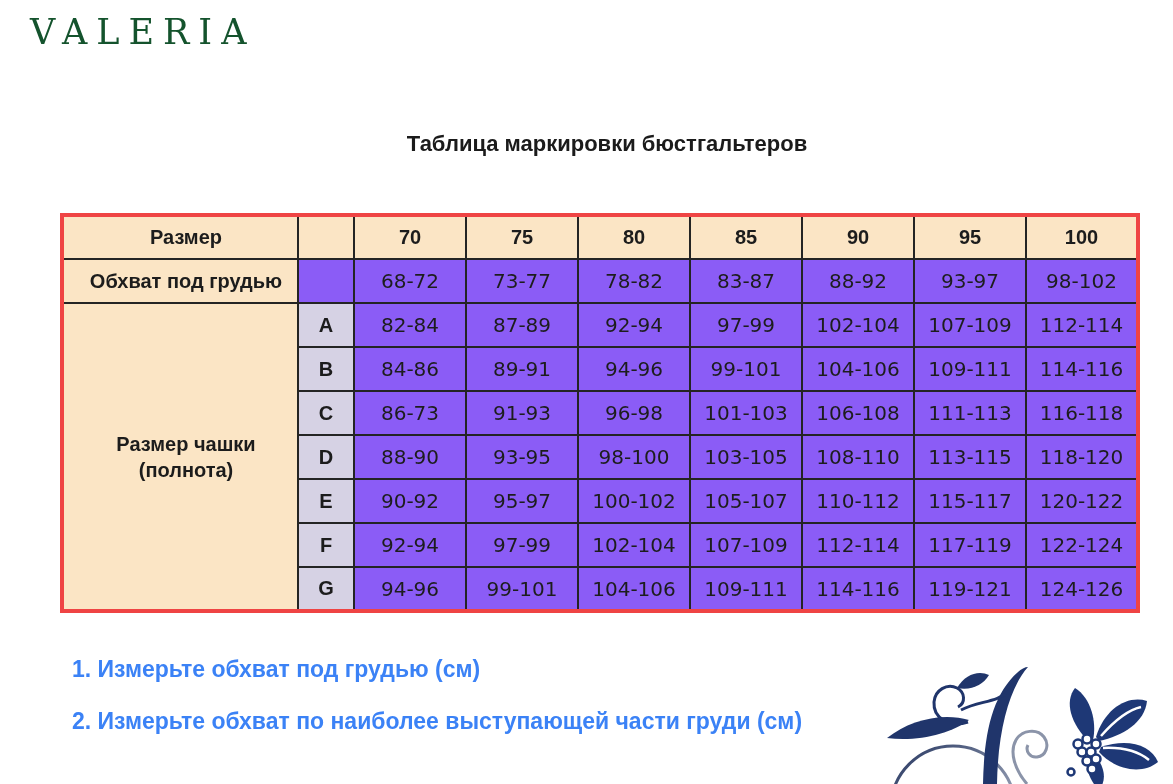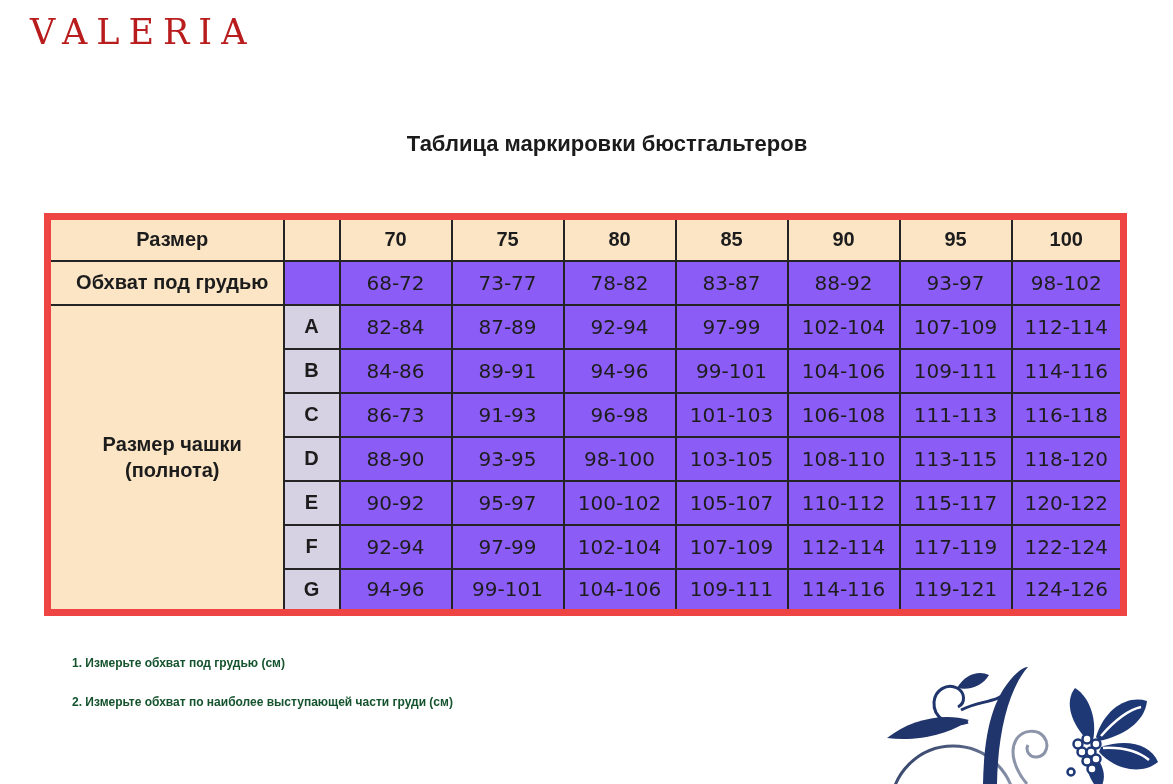--- a/index.html
+++ b/index.html
@@ -3,30 +3,30 @@
 <meta charset="utf-8">
 <style>
   html,body{margin:0;padding:0;}
   body{
     width:1173px;height:784px;position:relative;overflow:hidden;
     background:#ffffff;font-family:"Liberation Sans",sans-serif;color:#1c1c1c;
   }
   .logo{
     position:absolute;left:30px;top:12px;
     font-family:"DejaVu Serif",serif;font-size:35px;font-weight:400;
-    letter-spacing:9px;color:#b91c1c;
+    letter-spacing:9px;color:#14532d;
   }
   .title{
     position:absolute;left:62px;top:131px;width:1090px;text-align:center;
     font-size:22px;line-height:25px;font-weight:bold;color:#1b1b1b;
   }
   table.size-table{
-    position:absolute;left:44px;top:213px;width:1078px;
+    position:absolute;left:60px;top:213px;width:1078px;
     border-collapse:collapse;table-layout:fixed;
-    border:7px solid #ef4444;
+    border:4px solid #ef4444;
   }
   .size-table td{
     border:2px solid #242424;height:44px;box-sizing:border-box;
     text-align:center;vertical-align:middle;overflow:hidden;
   }
   .peach{background:#fbe5c5;}
   .lav{background:#d6d2e4;}
   .label{
     text-align:left;padding-left:12px;font-weight:bold;font-size:20px;
   }
@@ -34,21 +34,21 @@
   .letter{font-weight:bold;font-size:20px;}
   .num{
     font-family:"DejaVu Sans",sans-serif;font-size:20px;font-weight:400;
     color:#1d1d1d;background:#8b5cf6;
   }
   .cup-label{
     text-align:left;padding-left:12px;font-weight:bold;font-size:20px;
     line-height:26px;
   }
   .notes{position:absolute;left:72px;top:656px;}
-  .note{font-size:12px;font-weight:bold;color:#14532d;margin-bottom:25px;}
+  .note{font-size:23px;font-weight:bold;color:#3b82f6;margin-bottom:25px;}
   .ornament{position:absolute;left:865px;top:648px;width:300px;height:136px;}
 </style>
 </head>
 <body>
 
 <div class="logo">VALERIA</div>
 
 <div class="title">Таблица маркировки бюстгальтеров</div>
 
 <table class="size-table">

